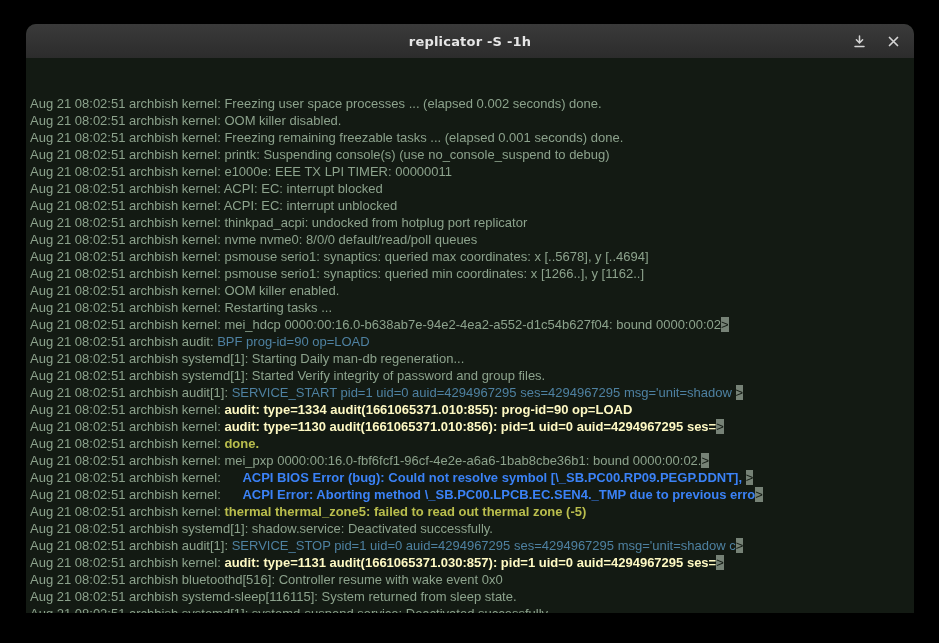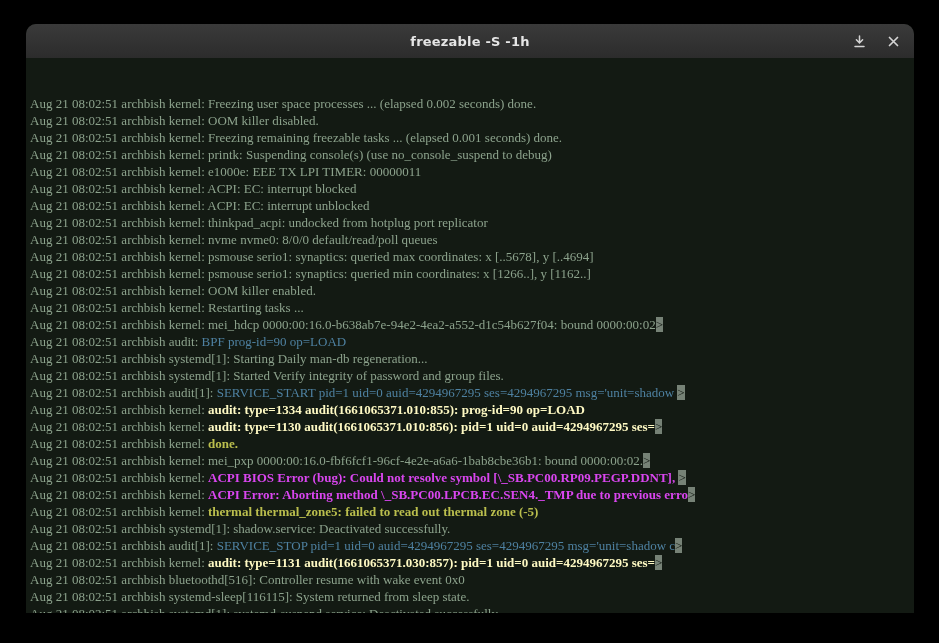--- a/index.html
+++ b/index.html
@@ -18,37 +18,37 @@
   .titlebar .title{
     color:#e6e6e6;font-size:13px;font-weight:bold;letter-spacing:.2px;
   }
   .titlebar-buttons{
     position:absolute;right:12px;top:0;height:34px;display:flex;align-items:center;gap:16px;
   }
   .tb-btn{width:18px;height:18px;display:flex;align-items:center;justify-content:center;cursor:pointer;}
   .terminal{
     position:absolute;left:0;top:34px;right:0;bottom:0;
     background:#131a13;padding:3px 15px 0 4px;
-    font-family:Liberation Serif, serif;font-size:13px;line-height:17px;
+    font-family:Liberation Sans, sans-serif;font-size:13px;line-height:17px;
     white-space:pre;color:#8ca28c;overflow:hidden;
   }
   .line{height:17px;}
   .seg-fg{color:#8ca28c;}
   .seg-bold{color:#fef9c3;font-weight:bold;}
   .seg-blue{color:#4e81a1;}
-  .seg-red{color:#d946ef;font-weight:bold;}
+  .seg-red{color:#3b82f6;font-weight:bold;margin-left:18px;}
   .seg-yellow{color:#babe4d;font-weight:bold;text-align:center;}
   .seg-rev{background:#768276;color:#131a13;}
 </style>
 </head>
 <body>
 
 <div class="window">
   <div class="titlebar">
-    <span class="title">freezable -S -1h</span>
+    <span class="title">replicator -S -1h</span>
     <div class="titlebar-buttons">
       <span class="tb-btn">
         <svg width="13" height="13" viewBox="0 0 13 13">
           <path d="M6.5 1 v6.2 M3.4 4.8 L6.5 8 l3.1-3.2 M2 11.4 h9" stroke="#d4d4d4" stroke-width="1.5" fill="none" stroke-linecap="round"></path>
         </svg>
       </span>
       <span class="tb-btn">
         <svg width="11" height="11" viewBox="0 0 11 11">
           <path d="M1.5 1.5 L9.5 9.5 M9.5 1.5 L1.5 9.5" stroke="#d4d4d4" stroke-width="1.7" fill="none" stroke-linecap="round"></path>
         </svg>

